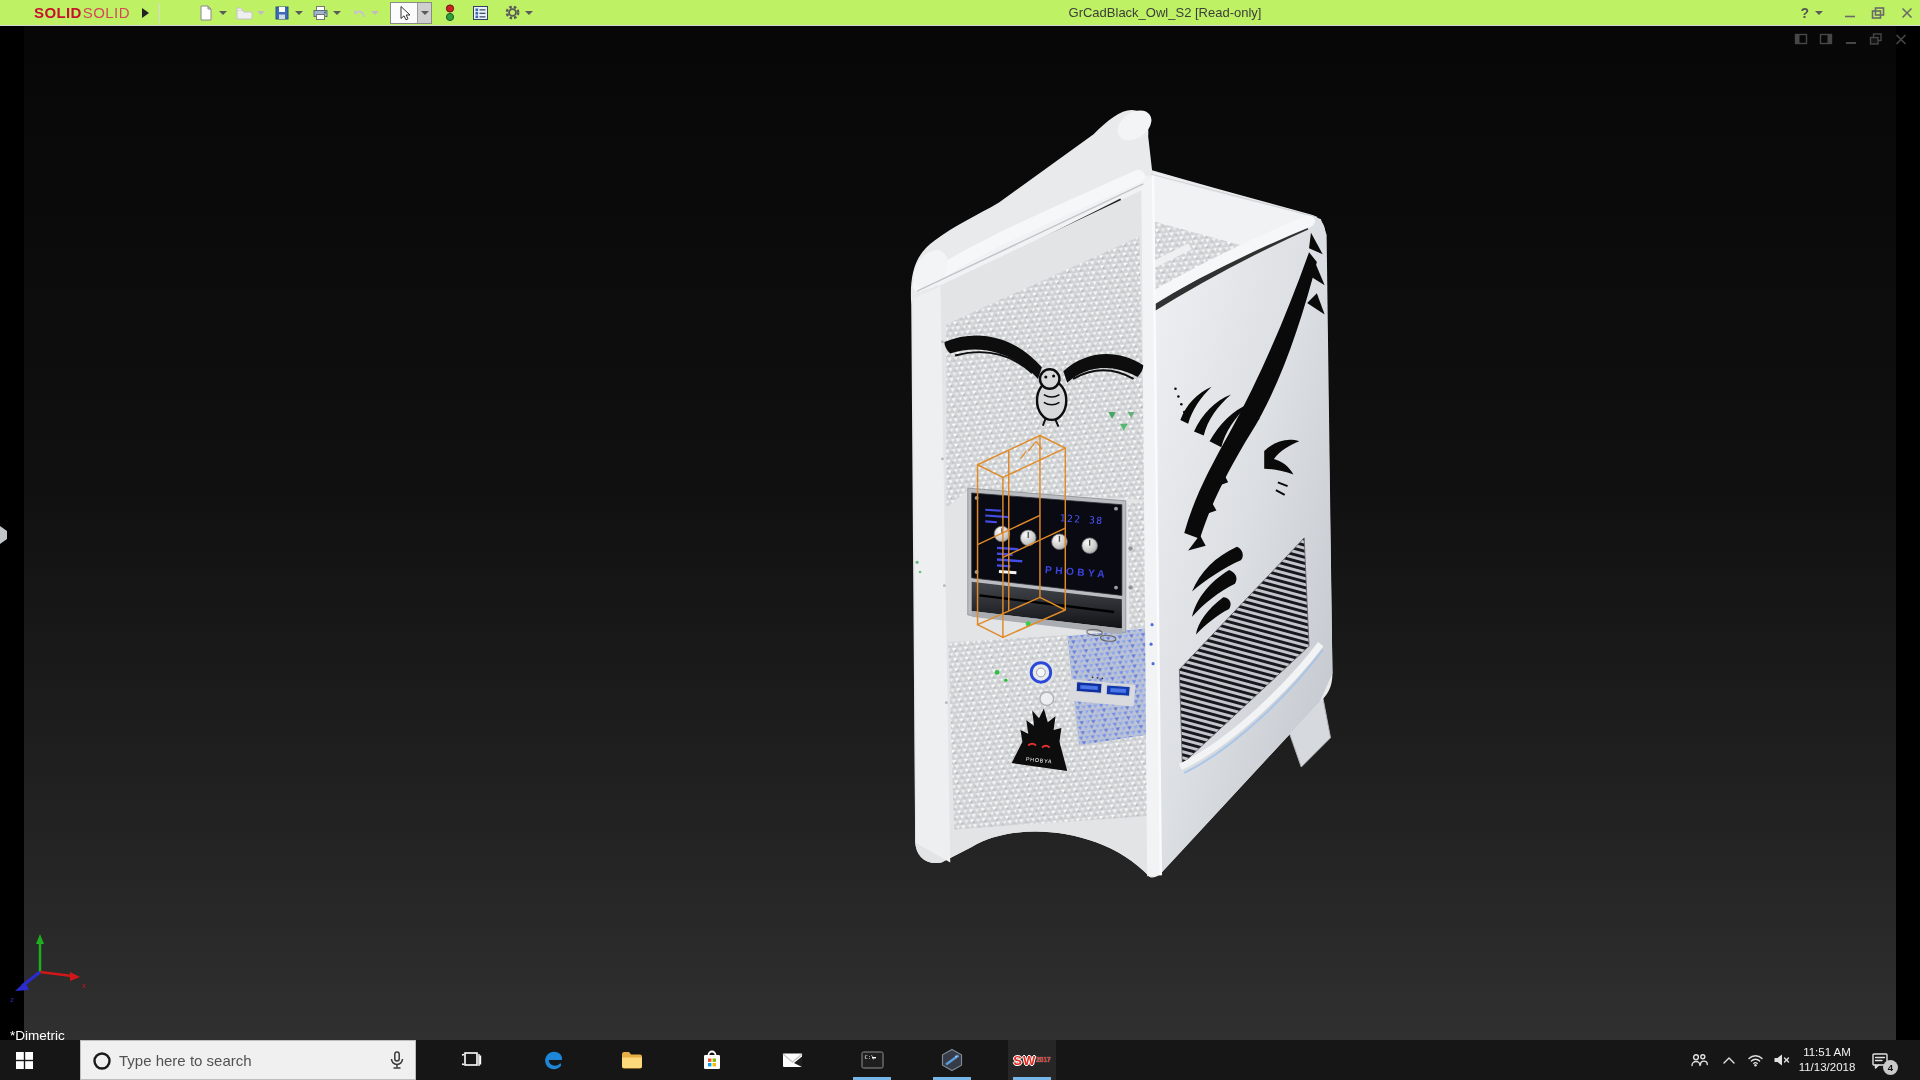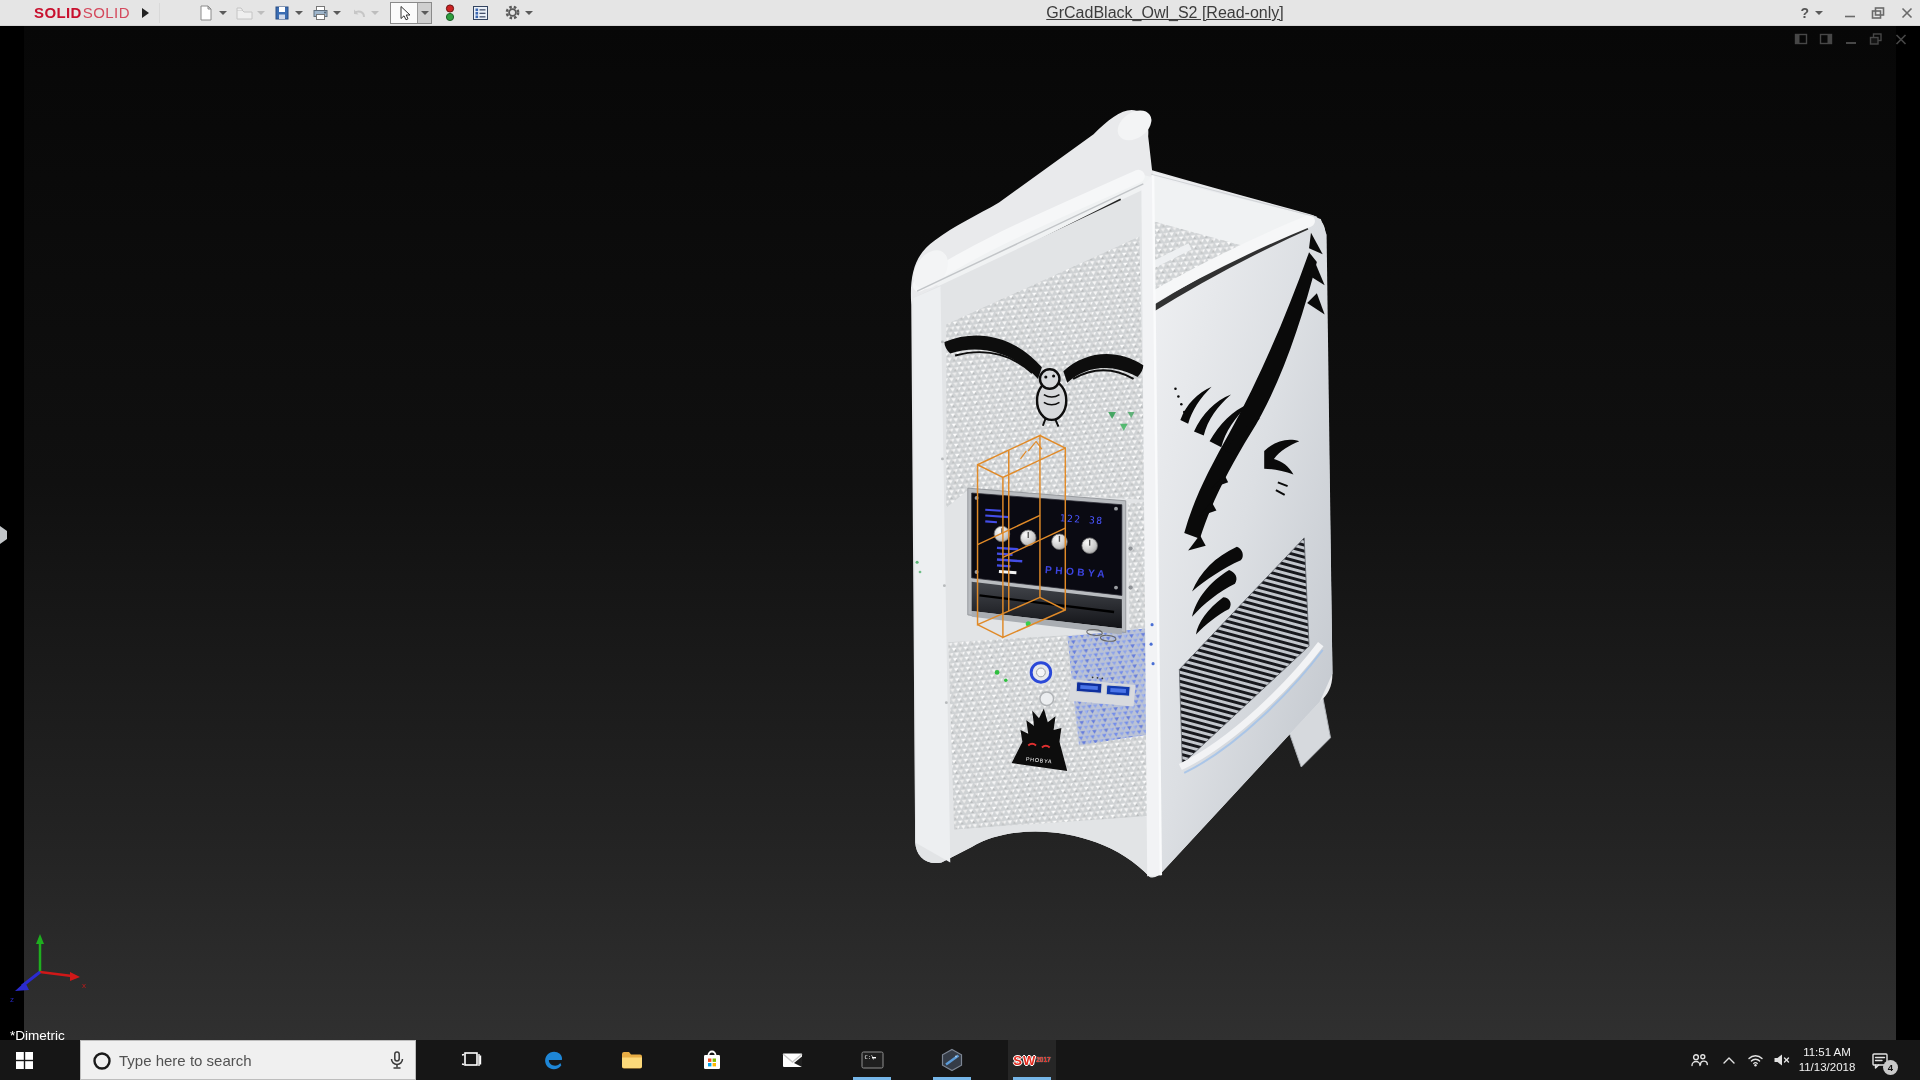--- a/index.html
+++ b/index.html
@@ -1,38 +1,38 @@
 <!DOCTYPE html>
 <html><head>
 <meta charset="utf-8">
 <style>
   html,body{margin:0;padding:0;width:1920px;height:1080px;overflow:hidden;
     font-family:"Liberation Sans", sans-serif; background:#000;}
   *{box-sizing:border-box;}
 
   
-  .titlebar{position:absolute;left:0;top:0;width:1920px;height:26px;background:#e5e5e5;
+  .titlebar{position:absolute;left:0;top:0;width:1920px;height:26px;background:#bef264;
     border-bottom:1px solid #d6d6d6;display:flex;align-items:center;z-index:30;}
   .brand{display:flex;align-items:center;gap:4px;padding-left:30px;width:128px;}
   .brand-bold{font-size:15px;font-weight:800;color:#c8102e;letter-spacing:.4px;}
   .brand-light{font-size:15px;font-weight:400;color:#d4485c;letter-spacing:.4px;margin-left:-3px;}
   .flyout{width:0;height:0;border-left:7px solid #222;border-top:5px solid transparent;
     border-bottom:5px solid transparent;margin:0 10px 0 14px;}
   .tb-sep{width:1px;height:20px;background:#d9d9d9;margin-right:34px;}
   .tools{display:flex;align-items:center;height:26px;}
   .tool-btn{display:flex;align-items:center;justify-content:center;width:24px;height:22px;}
   .caret{width:0;height:0;border-left:4px solid transparent;border-right:4px solid transparent;
     border-top:4px solid #5a5a5a;margin:0 5px 0 1px;}
   .caret.dis{border-top-color:#bdbdbd;}
   .select-group{display:flex;align-items:stretch;height:22px;border:1px solid #8a8a8a;margin:0 6px;}
   .sg-icon{width:26px;background:#fbfbfb;display:flex;align-items:center;justify-content:center;}
   .sg-caret{width:14px;background:#cfcfcf;border-left:1px solid #9a9a9a;display:flex;align-items:center;justify-content:center;}
   .sg-caret .caret{margin:0;}
   .win-title{position:absolute;left:1040px;top:0;width:250px;height:26px;line-height:26px;
-    text-align:center;font-size:16px;color:#3c3c3c;text-decoration:underline;}
+    text-align:center;font-size:13px;color:#3c3c3c;}
   .tb-right{position:absolute;right:6px;top:0;height:26px;display:flex;align-items:center;gap:14px;}
   .help-q{font-size:14px;color:#555;font-weight:bold;}
   .tb-right .caret{margin:0 6px 0 -8px;}
   .wc-glyph{stroke:#6a6a6a;fill:none;stroke-width:1.6;}
 
   
   .viewport{position:absolute;left:0;top:26px;width:1920px;height:1014px;z-index:10;}
   .viewport svg.scene{position:absolute;left:0;top:0;}
   .child-controls{position:absolute;right:12px;top:6px;display:flex;gap:11px;z-index:12;}
   .cc{width:14px;height:14px;}

